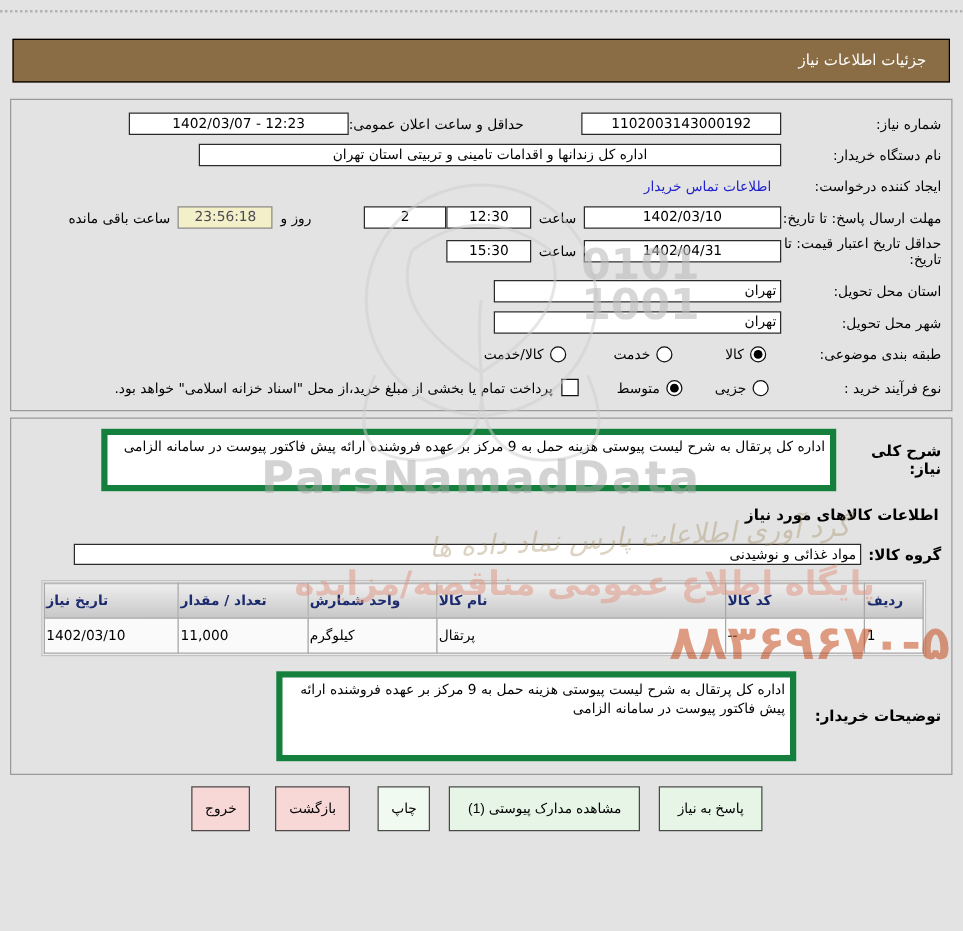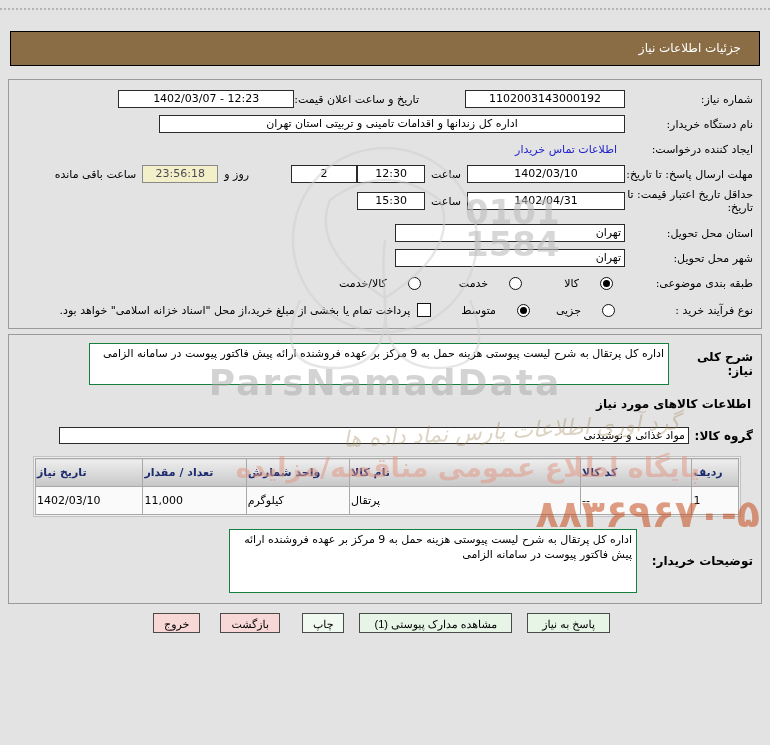--- a/index.html
+++ b/index.html
@@ -30,36 +30,36 @@
     background:#fff;border:1px solid #2a2a2a;height:16px;line-height:16px;
     padding:0 3px;overflow:hidden;white-space:nowrap;box-sizing:content-box;
   }
   .center{text-align:center;}
   .ltr{direction:ltr;}
   .gap-lg{margin-inline-start:46px;}
   .sm-lbl{margin:0 6px;}
   .yellow{background:#f3efc9;color:#4a4a55;border-color:#8a8a8a;}
   .link{color:#2222cc;margin-inline-start:8px;cursor:pointer;white-space:nowrap;}
   
-  .opt{display:flex;align-items:center;gap:21px;}
+  .opt{display:flex;align-items:center;gap:5px;}
   .radio{
     width:11px;height:11px;border:1px solid #111;border-radius:50%;
     background:#fff;position:relative;flex:0 0 auto;
   }
   .radio.on::after{
     content:"";position:absolute;inset:2px;background:#000;border-radius:50%;
   }
   .checkbox{
     width:12px;height:12px;border:1px solid #111;background:#fff;flex:0 0 auto;
   }
   
   .descrow{display:flex;align-items:center;margin-bottom:12px;}
   .descrow .lblv{flex:0 0 84px;font-weight:bold;font-size:12px;}
   .bigbox{
-    background:#fff;border:1px solid #15803d;padding:2px 4px;
+    background:#fff;border:5px solid #15803d;padding:2px 4px;
     line-height:15px;overflow:hidden;
   }
   .needbox{width:570px;height:36px;}
   .section-h{font-weight:bold;font-size:12px;margin:2px 2px 16px 2px;}
   .grouprow{display:flex;align-items:center;margin-bottom:12px;}
   .grouprow .lblv{flex:0 0 64px;font-weight:bold;font-size:12px;}
   .groupbox{width:622px;height:15px;line-height:15px;}
   
   .tblwrap{margin:0 12px 12px 16px;border:1px solid #c2c2c2;background:#ededed;padding:1px;}
   table{border-collapse:collapse;width:100%;table-layout:fixed;}
@@ -71,21 +71,21 @@
   td{background:#fafafa;font-size:11px;}
   .notesrow{display:flex;align-items:center;}
   .notesrow .lblv{flex:0 0 116px;font-weight:bold;font-size:12px;}
   .notesbox{width:398px;height:58px;}
   
   .btnrow{
     display:flex;align-items:center;gap:15px;
     margin:9px 0 0 0;padding-right:160px;
   }
   .btn{
-    height:20px;line-height:20px;border:1px solid #4a4a4a;
+    height:36px;line-height:20px;border:1px solid #4a4a4a;
     text-align:center;font-size:11px;cursor:pointer;white-space:nowrap;
     padding:0 10px;
   }
   .btn-green{background:#e6f5e6;}
   .btn-print{background:#f1faf1;}
   .btn-pink{background:#f8d7d7;}
   .btn-wide{padding:0 14px;}
   
   .wm{position:absolute;pointer-events:none;z-index:9;}
   .wm-logo{left:210px;top:140px;opacity:.5;}
@@ -115,21 +115,21 @@
 
 <div class="top-rule"></div>
 
 <div class="titlebar">جزئیات اطلاعات نیاز</div>
 
 <div class="panel">
 
   <div class="row">
     <span class="lbl">شماره نیاز:</span>
     <span class="tbox center ltr" style="width:152px">1102003143000192</span>
-    <span class="gap-lg" style="white-space:nowrap">تاریخ و ساعت اعلان قیمت:</span>
+    <span class="gap-lg" style="white-space:nowrap">حداقل و ساعت اعلان عمومی:</span>
     <span class="tbox center ltr" style="width:168px;margin-inline-start:8px">1402/03/07 - 12:23</span>
   </div>
 
   <div class="row">
     <span class="lbl">نام دستگاه خریدار:</span>
     <span class="tbox center" style="width:458px">اداره کل زندانها و اقدامات تامینی و تربیتی استان تهران</span>
   </div>
 
   <div class="row">
     <span class="lbl">ایجاد کننده درخواست:</span>
@@ -261,18 +261,18 @@
 <svg class="wm wm-logo" width="360" height="230" viewBox="0 0 360 230">
   <g fill="none" stroke="#cfcfcf" stroke-width="2.5">
     <circle cx="175" cy="100" r="92"></circle>
     <path d="M 90 160 Q 60 230 130 228 Q 180 224 175 160 Q 172 120 175 100"></path>
     <path d="M 260 160 Q 290 230 222 228 Q 172 224 175 160"></path>
     <path d="M 120 60 Q 175 20 230 60 Q 250 110 175 158 Q 100 110 120 60"></path>
   </g>
 </svg>
 <div class="wm wm-digits">
   <div>0101</div>
-  <div>1584</div>
+  <div>1001</div>
 </div>
 <div class="wm wm-brand">ParsNamadData</div>
 <div class="wm wm-script">گرد آوری اطلاعات پارس نماد داده ها</div>
 <div class="wm wm-fa1">پایگاه اطلاع عمومی مناقصه/مزایده</div>
 <div class="wm wm-phone">۸۸۳۶۹۶۷۰-۵</div>
 
 </body></html>

